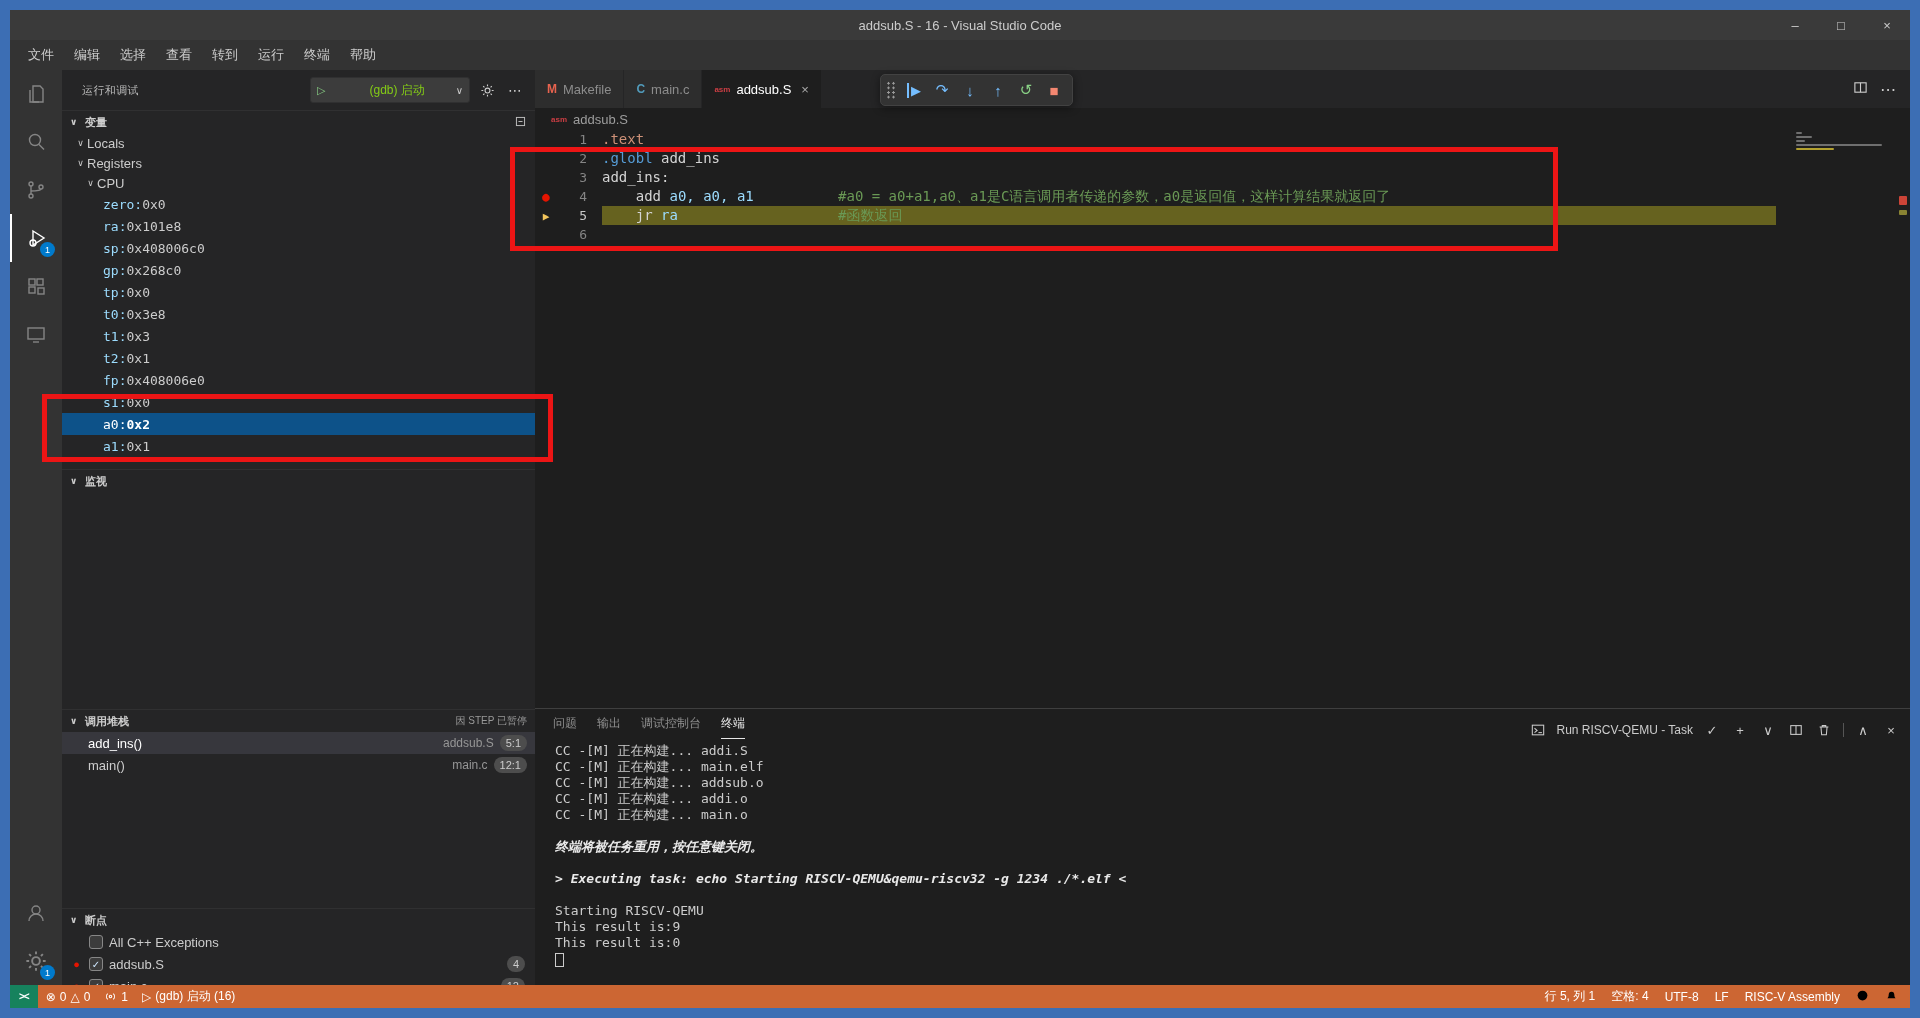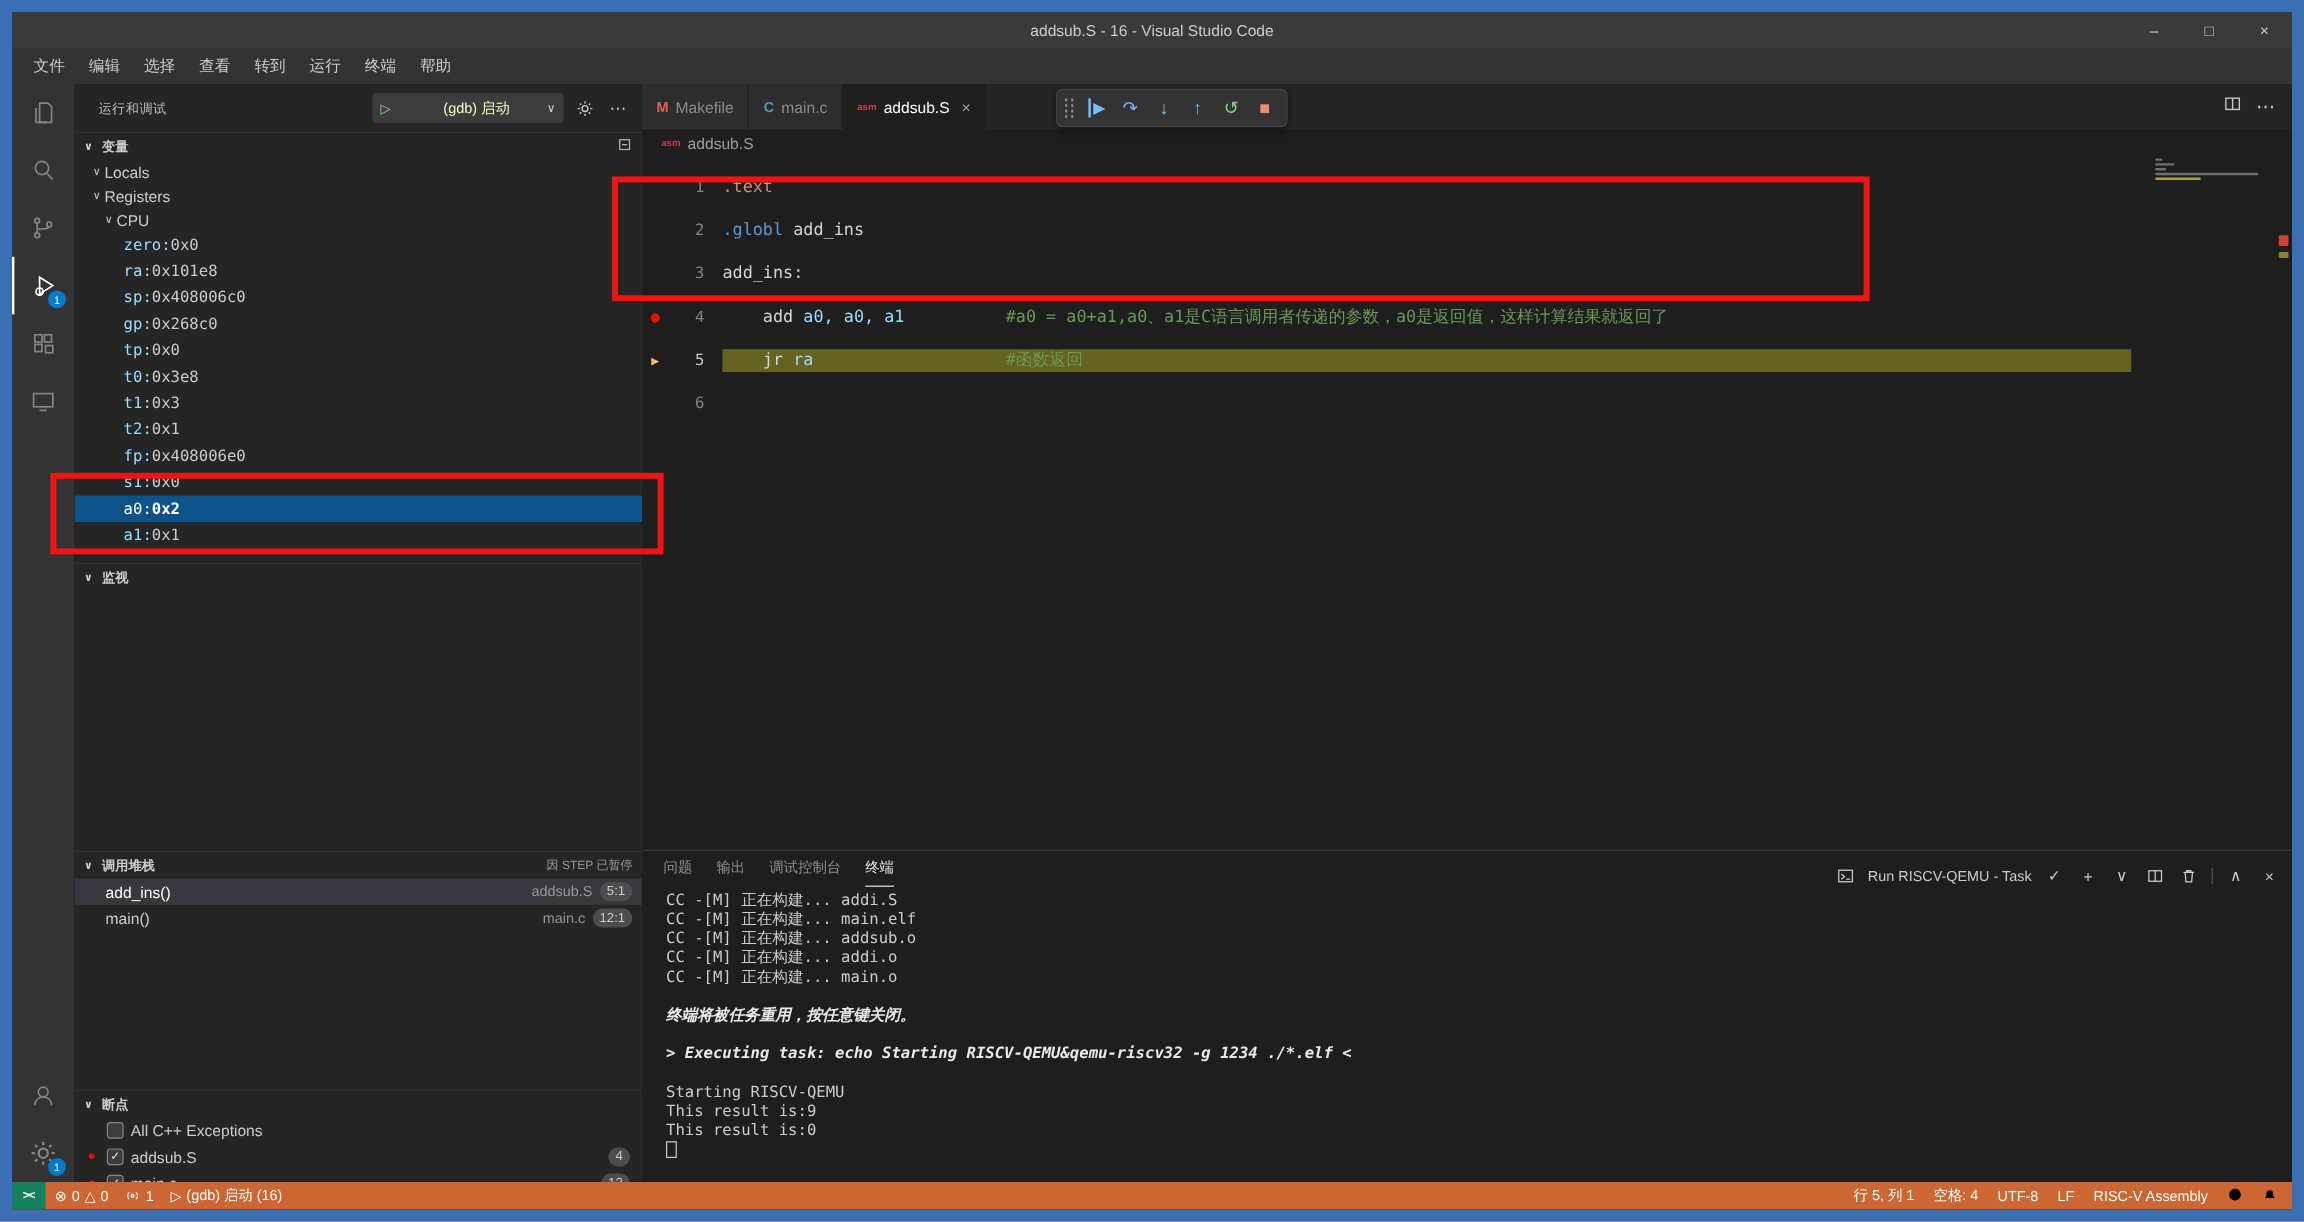--- a/index.html
+++ b/index.html
@@ -26,21 +26,21 @@
   .ab-item.active svg{stroke:#ffffff;}
   .ab-badge{position:absolute;right:7px;bottom:5px;min-width:15px;height:15px;border-radius:8px;background:var(--accent,#007acc);color:#fff;font-size:9px;display:flex;align-items:center;justify-content:center;z-index:2;}
   .ab-bottom{margin-top:auto;}
 
   
   .sidebar{flex:0 0 473px;background:#252526;display:flex;flex-direction:column;overflow:hidden;color:#cccccc;}
   .sidebar-header{flex:0 0 40px;display:flex;align-items:center;padding:0 10px 0 20px;position:relative;}
   .sidebar-title{font-size:11px;color:#bbbbbb;letter-spacing:.4px;}
   .launch-box{position:absolute;left:248px;top:7px;width:160px;height:26px;background:#3c3c3c;border:1px solid #303031;border-radius:3px;display:flex;align-items:center;padding:0 6px;gap:6px;}
   .launch-play{color:#89d185;font-size:11px;}
-  .launch-label{font-size:12px;color:#fef9c3;flex:1;white-space:nowrap;overflow:hidden;padding-left:38px;}
+  .launch-label{font-size:12px;color:#84cc16;flex:1;white-space:nowrap;overflow:hidden;padding-left:38px;}
   .launch-chev{color:#cccccc;font-size:10px;}
   .hdr-icon{width:22px;height:22px;display:flex;align-items:center;justify-content:center;color:#cccccc;}
   .hdr-icon.gear{position:absolute;left:414px;top:9px;}
   .hdr-icon.dots{position:absolute;left:442px;top:9px;font-size:14px;}
 
   .section{display:flex;flex-direction:column;overflow:hidden;border-top:1px solid #303031;}
   .section-title{flex:0 0 22px;display:flex;align-items:center;font-size:11px;font-weight:bold;color:#cccccc;padding:0 8px;gap:5px;background:#252526;}
   .section-title .twisty{font-size:9px;color:#cccccc;width:10px;}
   .section-note{margin-left:auto;font-size:10px;font-weight:normal;color:#999999;}
   .sec-variables{flex:0 0 359px;}
@@ -89,21 +89,21 @@
   .debug-toolbar{position:absolute;left:345px;top:4px;height:32px;background:#333333;border:1px solid #424242;border-radius:5px;display:flex;align-items:center;padding:0 5px;gap:2px;box-shadow:0 2px 8px rgba(0,0,0,.45);z-index:10;}
   .grip{width:10px;height:18px;background-image:radial-gradient(circle,#9a9a9a 1.1px,transparent 1.3px);background-size:5px 4.6px;margin-right:3px;}
   .dbg-btn{width:26px;height:26px;display:flex;align-items:center;justify-content:center;font-size:15px;border-radius:4px;}
   .dbg-blue{color:#75beff;} .dbg-green{color:#89d185;} .dbg-red{color:#f48771;}
   .dbg-continue span{border-left:2px solid currentColor;padding-left:2px;font-size:13px;}
 
   .editor-body{flex:0 0 600px;position:relative;background:#1e1e1e;overflow:hidden;}
   .breadcrumb{height:22px;display:flex;align-items:center;gap:6px;padding-left:16px;color:#9d9d9d;font-size:13px;}
   .bc-icon{color:#cc3e44;font-size:8px;font-weight:bold;}
   .code{position:absolute;left:0;top:22px;right:0;font-family:"DejaVu Sans Mono","Liberation Mono",monospace;font-size:14px;}
-  .code-line{height:19px;line-height:19px;white-space:pre;position:relative;margin-top:17px;}
+  .code-line{height:19px;line-height:19px;white-space:pre;position:relative;}
   .code-line .hl{position:absolute;left:67px;width:1174px;top:0;bottom:0;background:var(--current-line,#66621f);}
   .glyph{display:inline-block;width:22px;text-align:center;position:relative;}
   .glyph.bp{color:var(--breakpoint,#e51400);font-size:13px;}
   .glyph.cur{color:#f2c55c;font-size:11px;}
   .lnum{display:inline-block;width:45px;padding-right:15px;text-align:right;color:#858585;font-size:13px;position:relative;}
   .code-line.current .lnum{color:#c6c6c6;}
   .ltext{position:relative;}
   .tk-plain{color:#d4d4d4;} .tk-ins{color:#d4d4d4;} .tk-label{color:#d4d4d4;}
   .tk-keyword{color:#569cd6;} .tk-directive{color:#ce9178;} .tk-reg{color:#9cdcfe;} .tk-comment{color:#6a9955;}
 

